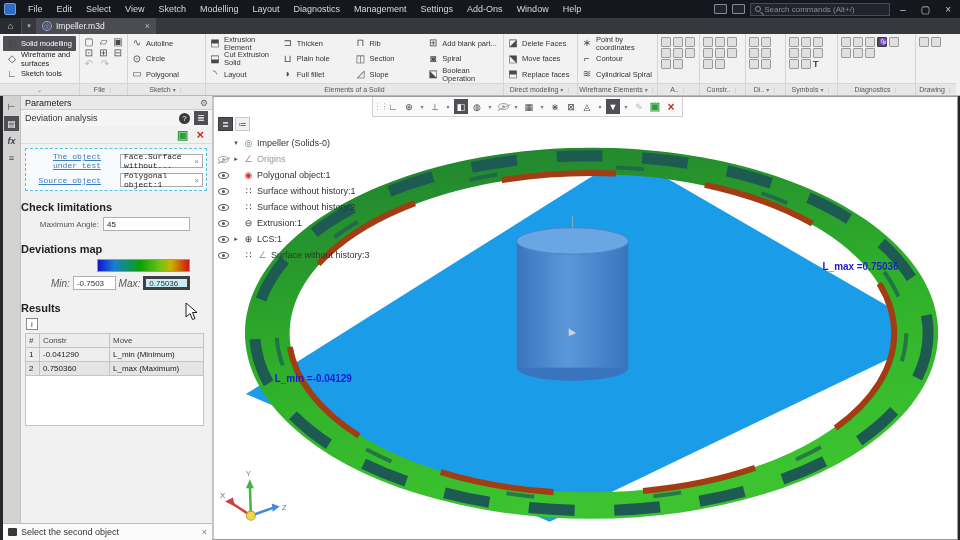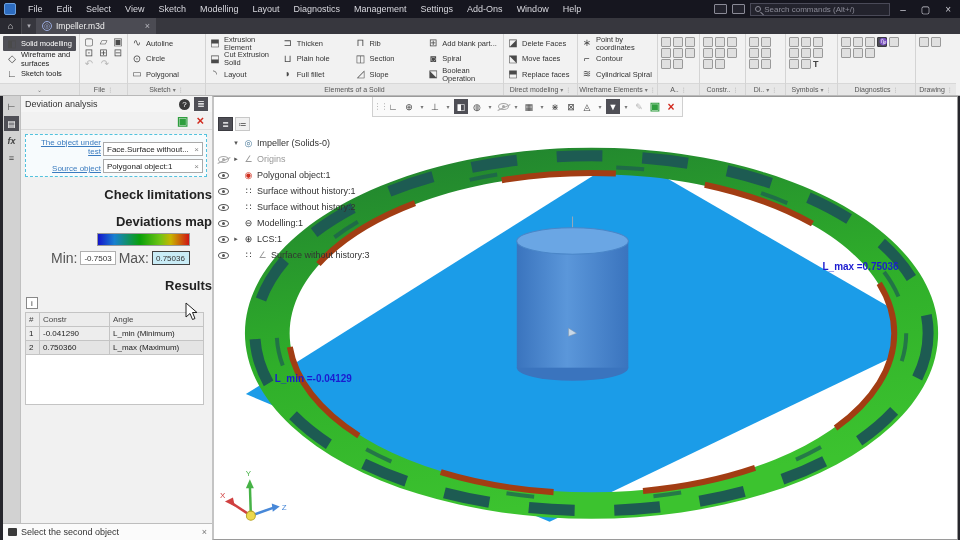--- a/index.html
+++ b/index.html
@@ -62,34 +62,34 @@
   .pcontent { flex:1; background:#f1f1f1; border-left:1px solid #c0c0c0; display:flex; flex-direction:column; overflow:hidden; font-size:8.5px; color:#333; }
   .phead { height:14px; background:#e9e9e9; border-bottom:1px solid #cfcfcf; display:flex; align-items:center; padding:0 4px; font-size:9px; color:#222; }
   .phead .gear { margin-left:auto; color:#666; font-size:9px; }
   .psub { height:16px; display:flex; align-items:center; padding:0 4px; font-size:9px; background:#f5f5f5; }
   .helpbtn { margin-left:auto; width:11px; height:11px; background:#3a3a3a; color:#fff; border-radius:50%; font-size:8px; display:flex; align-items:center; justify-content:center; }
   .listbtn { width:14px; height:14px; background:#4f4f56; color:#fff; font-size:9px; display:flex; align-items:center; justify-content:center; margin-left:4px; }
   .actions { height:18px; display:flex; align-items:center; justify-content:flex-end; gap:8px; padding:0 8px; border-bottom:1px solid #dcdcdc;}
   .saveico { color:#2e9e3e; font-size:12px; font-weight:bold; }
   .closeico { color:#d22a1e; font-size:13px; font-weight:bold; line-height:10px;}
   .dashedbox { margin:4px 5px 2px 4px; border:1px dashed #53c2dd; padding:3px 3px; display:flex; flex-direction:column; gap:3px; background:#f7fbfd;}
-  .objrow { display:flex; align-items:flex-end; gap:2px; }
+  .objrow { display:flex; align-items:center; gap:19px;font-family:Liberation Mono, monospace; }
   .objlabel { width:72px; text-align:right; color:#3a7bbf; text-decoration:underline; font-size:8px; flex:0 0 auto;}
   .objfield { flex:1; height:14px; background:#fff; border:1px solid #aaa; display:flex; align-items:center; padding:0 3px; font-size:8px; color:#222;}
   .objfield .fx { margin-left:auto; color:#888; font-size:8px; }
-  .sectitle { text-align:right; font-size:13px; color:#222; font-weight:bold; margin-top:8px; }
+  .sectitle { text-align:left; font-size:11px; color:#222; font-weight:bold; margin-top:8px; }
   .frow { display:flex; align-items:center; margin-top:4px; padding-right:22px;}
   .flabel { width:82px; text-align:right; color:#555; font-size:8px; padding-right:4px; flex:0 0 auto;}
   .finput { flex:1; height:14px; background:#fff; border:1px solid #b0b0b0; font-size:8px; color:#222; display:flex; align-items:center; padding:0 3px;}
   .gradbar { height:13px; margin:4px 22px 0 76px; border:1px solid #999; background:linear-gradient(to right,#1414cc 0%,#1880d0 18%,#0aa00a 46%,#6ec414 68%,#c8b400 80%,#d01414 100%); }
   .mmrow { display:flex; align-items:center; margin-top:4px; padding:0 22px 0 30px; gap:3px;}
-  .mmlabel { color:#555; font-size:14px; }
+  .mmlabel { color:#555; font-size:10px;font-style:italic; }
   .mm { height:14px; background:#fff; border:1px solid #b0b0b0; font-size:8px; display:flex; align-items:center; padding:0 3px;}
   .mmin { width:46px; }
-  .mmax { width:50px; border:1px solid #404040; background:#c9ecf6; }
+  .mmax { width:50px; border:3px solid #404040; background:#c9ecf6; }
   .ibtn { width:12px; height:12px; border:1px solid #888; background:#fff; font-size:8px; display:flex; align-items:center; justify-content:center; margin:4px 0 3px 5px; color:#333;}
   table.results { border-collapse:collapse; margin:0 8px 0 4px; width:calc(100% - 12px); font-size:8px; }
   table.results th, table.results td { border:1px solid #c4c4c4; padding:1px 3px; text-align:left; font-weight:normal; height:14px;}
   table.results th { background:#ececec; color:#444; }
   table.results td { background:#ededed; color:#222; }
   table.results tr.r2 td { background:#e4e4e4; }
   .tblempty { height:50px; background:#fff; border:1px solid #c4c4c4; border-top:none; margin:0 8px 0 4px; }
   .infobar { height:15px; background:#d9d9d9; border-top:1px solid #c4c4c4; border-bottom:1px solid #c4c4c4; display:flex; align-items:center; justify-content:center; gap:3px; font-size:8px; color:#333; margin-top:14px;}
   .statusbar { height:17px; background:#fbfbfb; border-top:1px solid #bdbdbd; display:flex; align-items:center; gap:4px; padding:0 5px; font-size:9px; color:#333; flex:0 0 auto;}
   .msgico { width:9px; height:8px; background:#3a3a3a; border-radius:1px; flex:0 0 auto;}
@@ -478,20 +478,24 @@
 
     <div class="leftpanel">
       <div class="panelrow">
         <div class="strip">
           <div class="stripbtn">⊢</div>
           <div class="stripbtn active">▤</div>
           <div class="stripbtn" style="font-style:italic;font-weight:bold;">fx</div>
           <div class="stripbtn">≡</div>
         </div>
         <div class="pcontent">
+          <div class="phead">
+            <span>Parameters</span>
+            <span class="gear">⚙</span>
+          </div>
           <div class="psub">
             <span>Deviation analysis</span>
             <span class="helpbtn">?</span>
             <span class="listbtn">≣</span>
           </div>
           <div class="actions">
             <span class="saveico">▣</span>
             <span class="closeico">×</span>
           </div>
 
@@ -506,38 +510,42 @@
             <div class="objrow">
               <span class="objlabel">Source object</span>
               <div class="objfield">
                 <span>Polygonal object:1</span>
                 <span class="fx">×</span>
               </div>
             </div>
           </div>
 
           <div class="sectitle">Check limitations</div>
+          <div class="frow">
+            <span class="flabel">Maximum Angle:</span>
+            <div class="finput">45</div>
+          </div>
 
           <div class="sectitle" style="margin-top:12px;">Deviations map</div>
           <div class="gradbar"></div>
           <div class="mmrow">
             <span class="mmlabel">Min:</span>
             <div class="mm mmin">-0.7503</div>
             <span class="mmlabel" style="">Max:</span>
             <div class="mm mmax">0.75036</div>
           </div>
 
           <div class="sectitle" style="margin-top:12px;">Results</div>
           <div class="ibtn">i</div>
           <table class="results">
             <tbody>
                 <tr>
               <th style="width:14px;">#</th>
               <th style="width:70px;">Constr</th>
-              <th>Angle</th>
+              <th>Move</th>
             </tr>
             <tr class="r1">
               <td>1</td>
               <td>-0.041290</td>
               <td>L_min (Minimum)</td>
             </tr>
             <tr class="r2">
               <td>2</td>
               <td>0.750360</td>
               <td>L_max (Maximum)</td>
@@ -661,21 +669,21 @@
         <div class="trow">
           <span class="eye"></span>
           <span class="arr"></span>
           <span class="tico">∷</span>
           <span>Surface without history:2</span>
         </div>
         <div class="trow">
           <span class="eye"></span>
           <span class="arr"></span>
           <span class="tico">⊖</span>
-          <span>Modelling:1</span>
+          <span>Extrusion:1</span>
         </div>
         <div class="trow">
           <span class="eye"></span>
           <span class="arr">▸</span>
           <span class="tico">⊕</span>
           <span>LCS:1</span>
         </div>
         <div class="trow">
           <span class="eye"></span>
           <span class="arr"></span>

